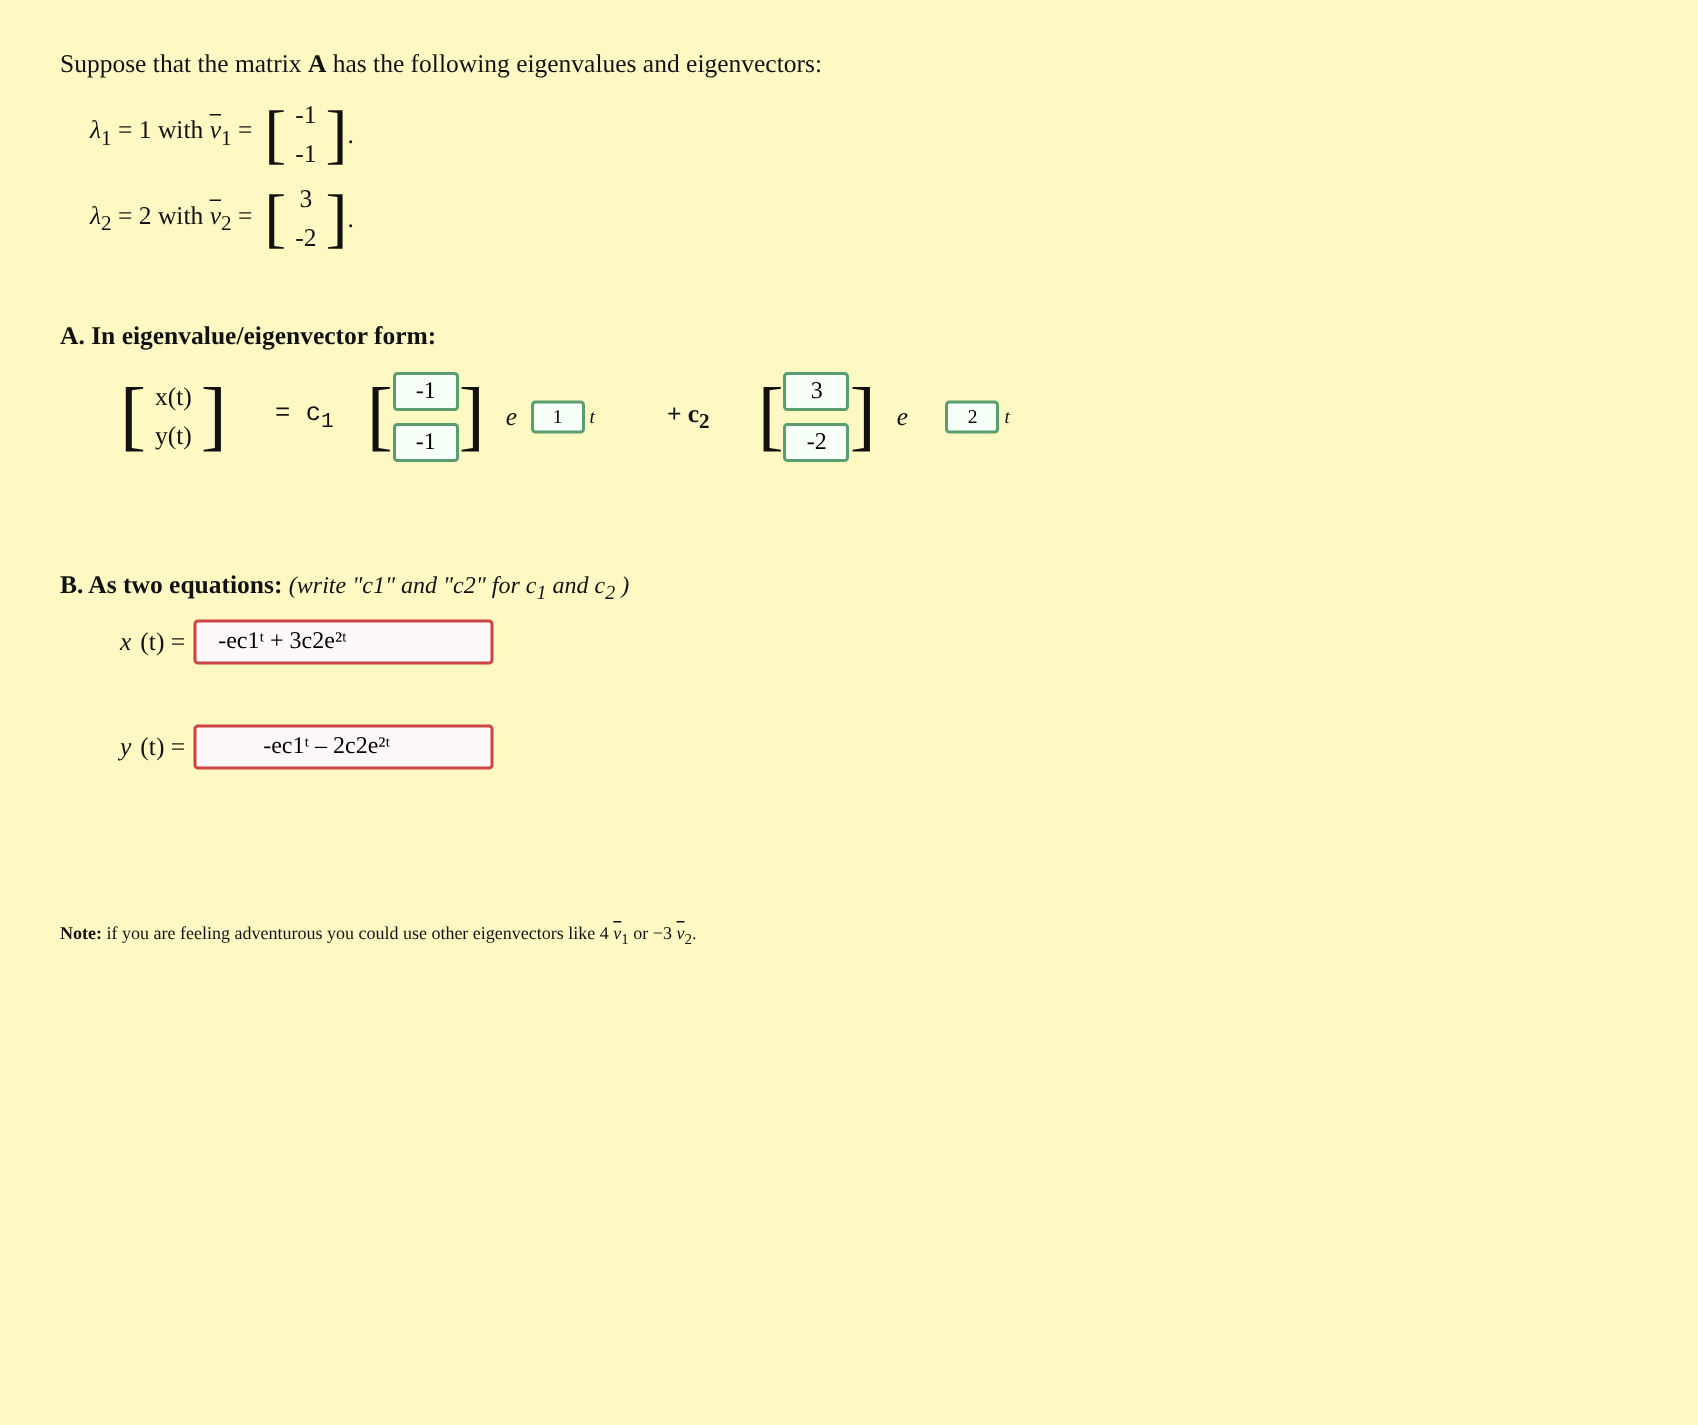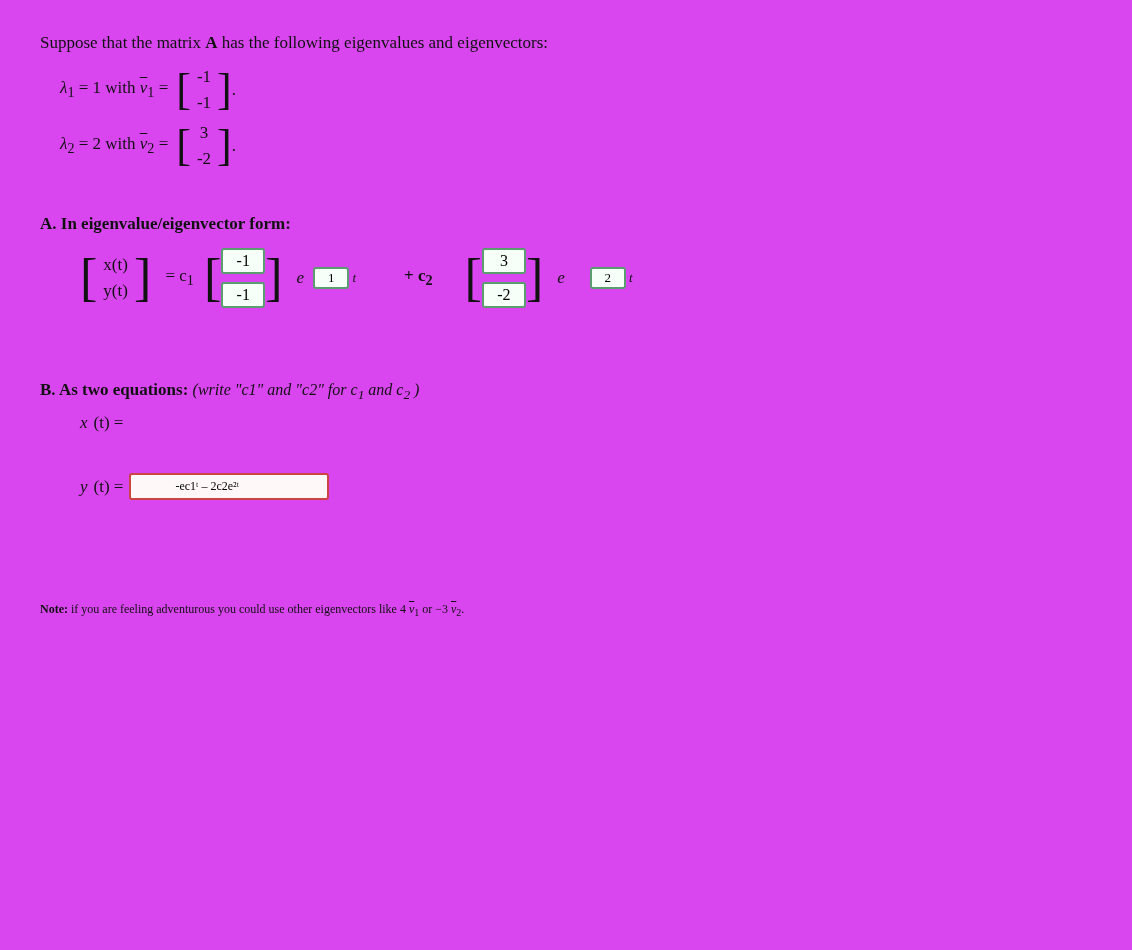--- a/index.html
+++ b/index.html
@@ -8,21 +8,21 @@
       font-family: "Times New Roman", Times, serif;
       font-size: 17px;
       color: #111;
       min-height: 950px;
       display: flex;
       justify-content: center;
       align-items: flex-start;
       padding: 0;
     }
     .page {
-      background: #d946ef;
+      background: #fef9c3;
       width: 1132px;
       min-height: 950px;
       padding: 30px 40px 40px 40px;
     }
     .problem-text {
       margin-bottom: 8px;
       line-height: 1.5;
     }
     .section-header {
       font-weight: bold;
@@ -158,21 +158,21 @@
 
     <div class="vector-matrix">
       <span class="big-bracket">[</span>
       <div class="vector-inner">
         <div class="matrix-cell">x(t)</div>
         <div class="matrix-cell">y(t)</div>
       </div>
       <span class="big-bracket">]</span>
     </div>
 
-    <span style="margin: 0 2px;">&nbsp;= c<sub>1</sub></span>
+    <span style="margin: 0 14px; font-family: Liberation Mono, monospace;">&nbsp;= c<sub>1</sub></span>
 
     <div class="vector-matrix">
       <span class="big-bracket">[</span>
       <div class="vector-inner">
         <div style="padding:4px 0;">
           <input type="text" class="input-box" value="-1" style="width: 44px;">
         </div>
         <div style="padding:4px 0;">
           <input type="text" class="input-box" value="-1" style="width: 44px;">
         </div>
@@ -212,29 +212,30 @@
 
   
   <div class="section-header">
     <strong>B.</strong> As two equations: <span class="write-note">(write "c1" and "c2" for c<sub>1</sub> and c<sub>2</sub> )</span>
   </div>
 
   
   <div class="xt-eq">
     <span style="font-style:italic;">x</span>
       <span>(t) = </span>
+    <input type="text" class="input-box-red" value="-ec1ᵗ + 3c2e²ᵗ" style="width: 200px; font-size: 16px;">
   </div>
 
   <br>
 
   
   <div class="xt-eq">
     <span style="font-style:italic;">y</span>
       <span>(t) = </span>
-    <input type="text" class="input-box-red" value="-ec1ᵗ – 2c2e²ᵗ" style="width: 200px; font-size: 12px; padding-left: 44px;">
+    <input type="text" class="input-box-red" value="-ec1ᵗ – 2c2e²ᵗ" style="width: 200px; font-size: 16px; padding-left: 44px;">
   </div>
 
   <br><br><br>
 
   
   <div class="note-line">
     <strong>Note:</strong> if you are feeling adventurous you could use other eigenvectors like 4 <span style="text-decoration:overline; font-style:italic;">v</span><sub>1</sub> or −3 <span style="text-decoration:overline; font-style:italic;">v</span><sub>2</sub>.
   </div>
 
 </div>

